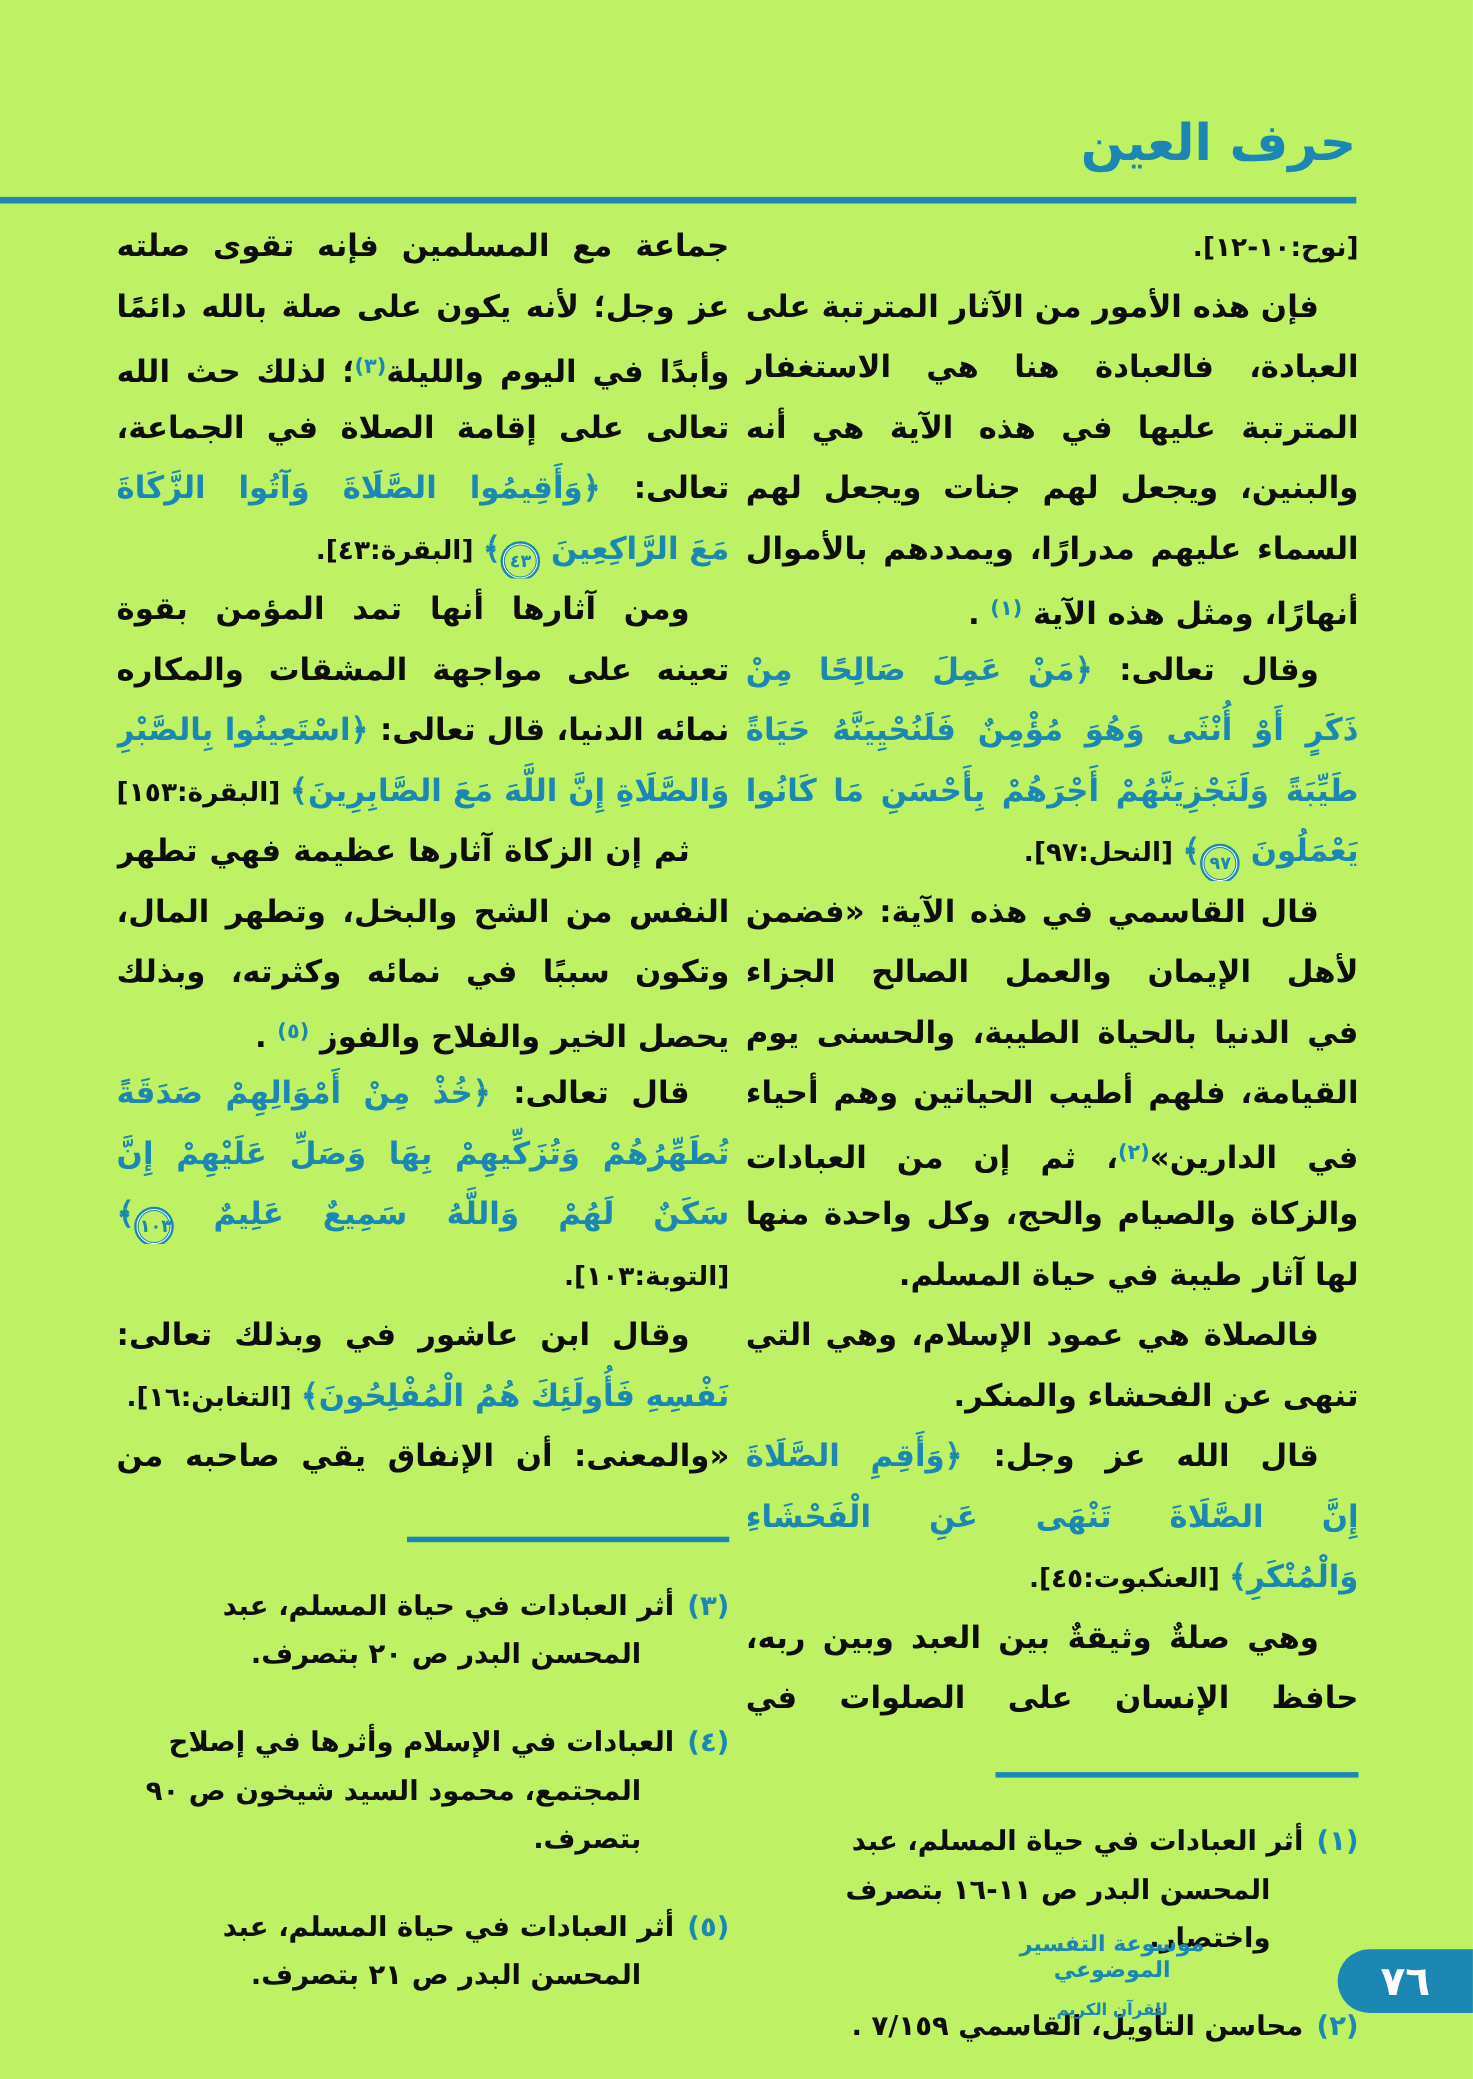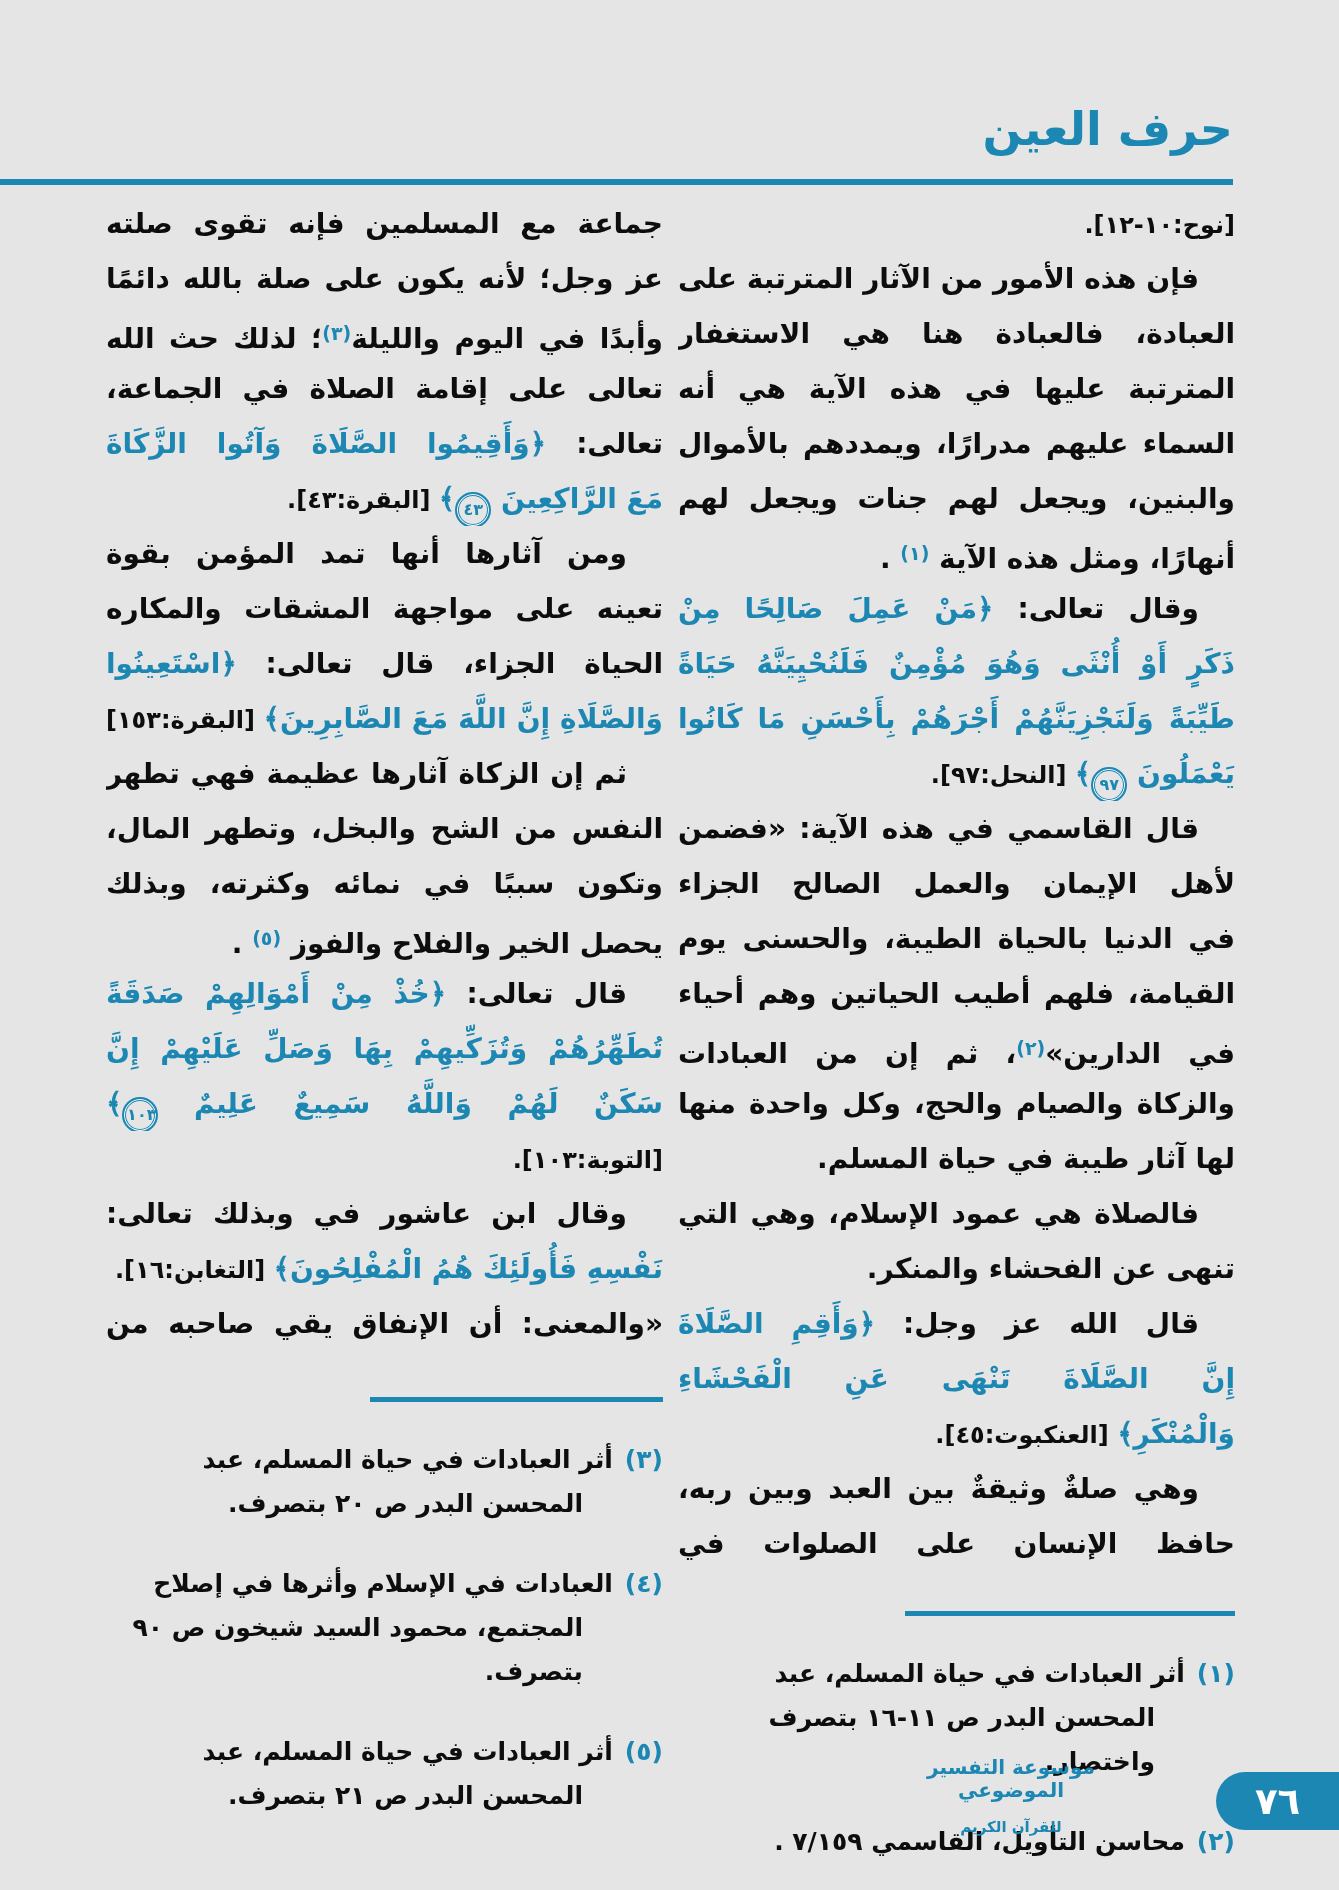--- a/index.html
+++ b/index.html
@@ -1,20 +1,20 @@
 <!DOCTYPE html>
 <html lang="ar" dir="rtl" style="--teal: #1b87b2;"><head>
 <meta charset="utf-8">
 <style>
   :root { --teal: #1b87b2; --ink: #0d0d0d; }
   * { margin: 0; padding: 0; box-sizing: border-box; }
   body { background: #ffffff; font-family: "DejaVu Sans", sans-serif; }
   .page {
     position: relative; width: 1339px; height: 1890px;
-    background: #e5e5e5; direction: rtl; overflow: hidden;
+    background: #bef264; direction: rtl; overflow: hidden;
     font-family: "DejaVu Sans", sans-serif;
   }
   
   .header-title {
     position: absolute; top: 102px; right: 106px;
     color: var(--teal); font-size: 46px; font-weight: bold;
     letter-spacing: -1px;
   }
   .header-rule {
     position: absolute; top: 179px; left: 0; width: 1233px; height: 6px;
@@ -72,22 +72,22 @@
 
   <div class="header-title">حرف العين</div>
   <div class="header-rule"></div>
 
   <section class="column col-right">
     <div class="lines">
         <div class="line"><span class="seg-cite">[نوح:١٠-١٢].</span></div>
         <div class="line j ind"><span class="seg-body">فإن هذه الأمور من الآثار المترتبة على</span></div>
         <div class="line j"><span class="seg-body">العبادة، فالعبادة هنا هي الاستغفار والآثار</span></div>
         <div class="line j"><span class="seg-body">المترتبة عليها في هذه الآية هي أنه يرسل</span></div>
+        <div class="line j"><span class="seg-body">والبنين، ويجعل لهم جنات ويجعل لهم</span></div>
         <div class="line j"><span class="seg-body">السماء عليهم مدرارًا، ويمددهم بالأموال</span></div>
-        <div class="line j"><span class="seg-body">والبنين، ويجعل لهم جنات ويجعل لهم</span></div>
         <div class="line"><span class="seg-body">أنهارًا، ومثل هذه الآية </span><span class="seg-fnref">(١)</span><span class="seg-body"> .</span></div>
         <div class="line j ind"><span class="seg-body">وقال تعالى: </span><span class="seg-quran">﴿مَنْ عَمِلَ صَالِحًا مِنْ</span></div>
         <div class="line j"><span class="seg-quran">ذَكَرٍ أَوْ أُنْثَى وَهُوَ مُؤْمِنٌ فَلَنُحْيِيَنَّهُ حَيَاةً</span></div>
         <div class="line j"><span class="seg-quran">طَيِّبَةً وَلَنَجْزِيَنَّهُمْ أَجْرَهُمْ بِأَحْسَنِ مَا كَانُوا</span></div>
         <div class="line"><span class="seg-quran">يَعْمَلُونَ </span><span class="ayah">٩٧</span><span class="seg-quran">﴾</span><span class="seg-cite"> [النحل:٩٧].</span></div>
         <div class="line j ind"><span class="seg-body">قال القاسمي في هذه الآية: «فضمن</span></div>
         <div class="line j"><span class="seg-body">لأهل الإيمان والعمل الصالح الجزاء</span></div>
         <div class="line j"><span class="seg-body">في الدنيا بالحياة الطيبة، والحسنى يوم</span></div>
         <div class="line j"><span class="seg-body">القيامة، فلهم أطيب الحياتين وهم أحياء</span></div>
         <div class="line j"><span class="seg-body">في الدارين»</span><span class="seg-fnref">(٢)</span><span class="seg-body">، ثم إن من العبادات الصلاة</span></div>
@@ -111,21 +111,21 @@
   <section class="column col-left">
     <div class="lines">
         <div class="line j"><span class="seg-body">جماعة مع المسلمين فإنه تقوى صلته بالله</span></div>
         <div class="line j"><span class="seg-body">عز وجل؛ لأنه يكون على صلة بالله دائمًا</span></div>
         <div class="line j"><span class="seg-body">وأبدًا في اليوم والليلة</span><span class="seg-fnref">(٣)</span><span class="seg-body">؛ لذلك حث الله</span></div>
         <div class="line j"><span class="seg-body">تعالى على إقامة الصلاة في الجماعة، قال</span></div>
         <div class="line j"><span class="seg-body">تعالى: </span><span class="seg-quran">﴿وَأَقِيمُوا الصَّلَاةَ وَآتُوا الزَّكَاةَ وَارْكَعُوا</span></div>
         <div class="line"><span class="seg-quran">مَعَ الرَّاكِعِينَ </span><span class="ayah">٤٣</span><span class="seg-quran">﴾</span><span class="seg-cite"> [البقرة:٤٣].</span></div>
         <div class="line j ind"><span class="seg-body">ومن آثارها أنها تمد المؤمن بقوة روحية</span></div>
         <div class="line j"><span class="seg-body">تعينه على مواجهة المشقات والمكاره في</span></div>
-        <div class="line j"><span class="seg-body">الحياة الجزاء، قال تعالى: </span><span class="seg-quran">﴿اسْتَعِينُوا بِالصَّبْرِ</span></div>
+        <div class="line j"><span class="seg-body">نمائه الدنيا، قال تعالى: </span><span class="seg-quran">﴿اسْتَعِينُوا بِالصَّبْرِ</span></div>
         <div class="line j"><span class="seg-quran">وَالصَّلَاةِ إِنَّ اللَّهَ مَعَ الصَّابِرِينَ﴾</span><span class="seg-cite"> [البقرة:١٥٣]</span></div>
         <div class="line j ind"><span class="seg-body">ثم إن الزكاة آثارها عظيمة فهي تطهر</span></div>
         <div class="line j"><span class="seg-body">النفس من الشح والبخل، وتطهر المال،</span></div>
         <div class="line j"><span class="seg-body">وتكون سببًا في نمائه وكثرته، وبذلك</span></div>
         <div class="line"><span class="seg-body">يحصل الخير والفلاح والفوز </span><span class="seg-fnref">(٥)</span><span class="seg-body"> .</span></div>
         <div class="line j ind"><span class="seg-body">قال تعالى: </span><span class="seg-quran">﴿خُذْ مِنْ أَمْوَالِهِمْ صَدَقَةً</span></div>
         <div class="line j"><span class="seg-quran">تُطَهِّرُهُمْ وَتُزَكِّيهِمْ بِهَا وَصَلِّ عَلَيْهِمْ إِنَّ صَلَاتَكَ</span></div>
         <div class="line j"><span class="seg-quran">سَكَنٌ لَهُمْ وَاللَّهُ سَمِيعٌ عَلِيمٌ </span><span class="ayah">١٠٣</span><span class="seg-quran">﴾</span></div>
         <div class="line"><span class="seg-cite">[التوبة:١٠٣].</span></div>
         <div class="line j ind"><span class="seg-body">وقال ابن عاشور في وبذلك تعالى:</span></div>

